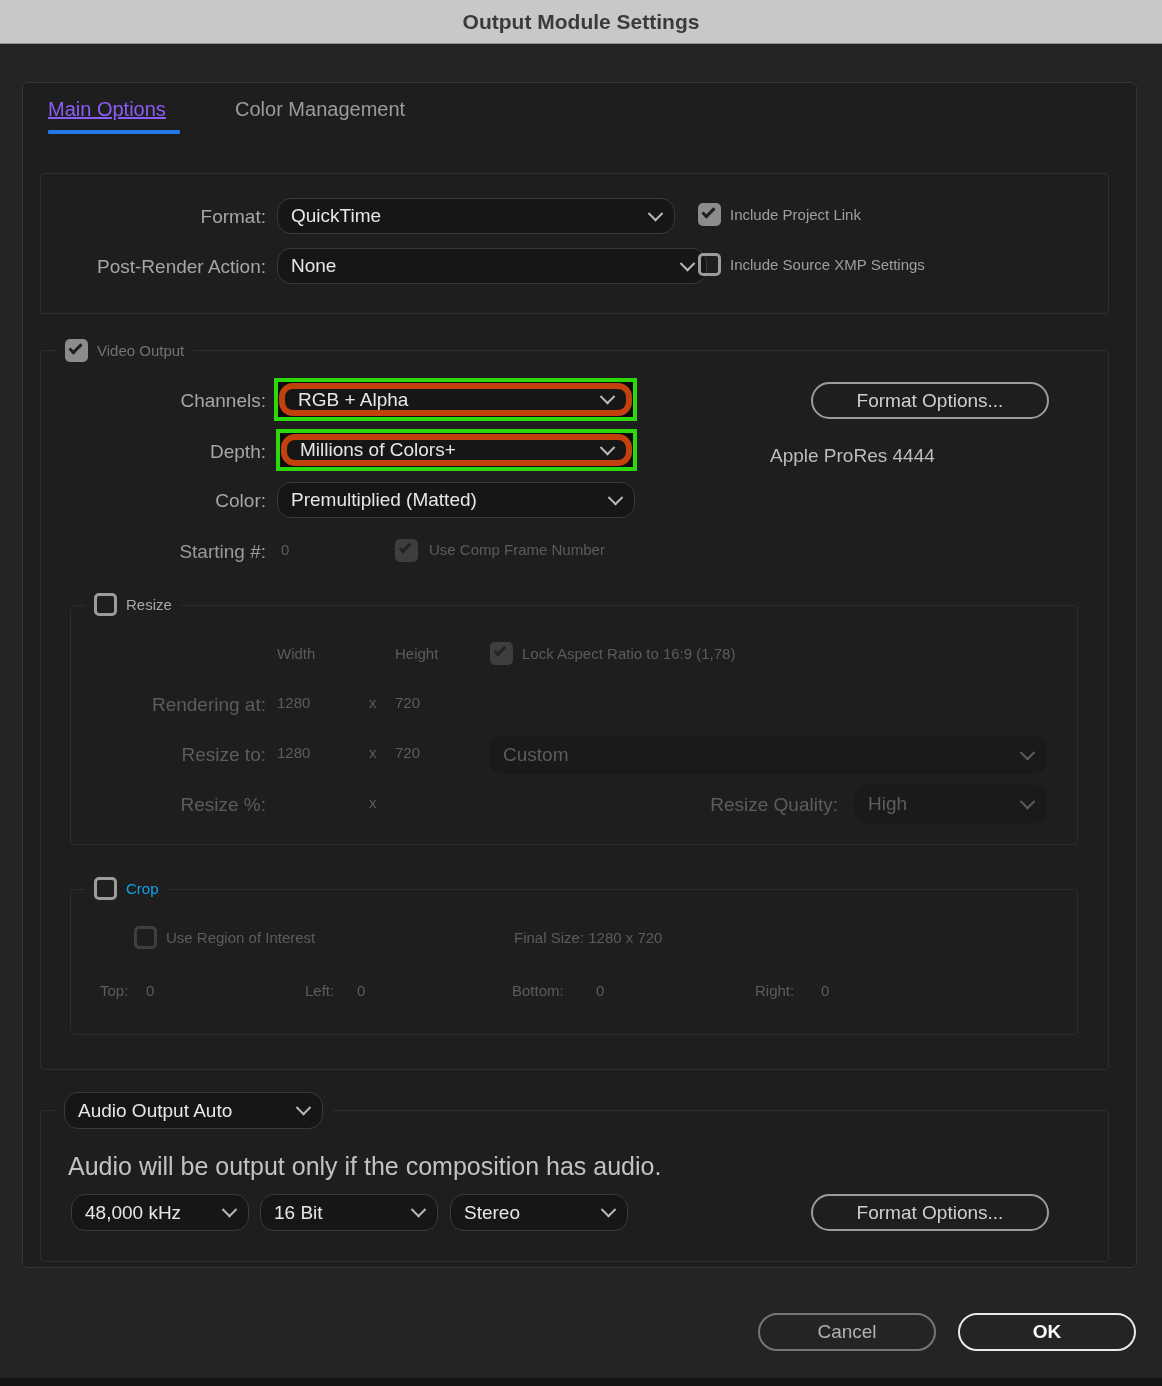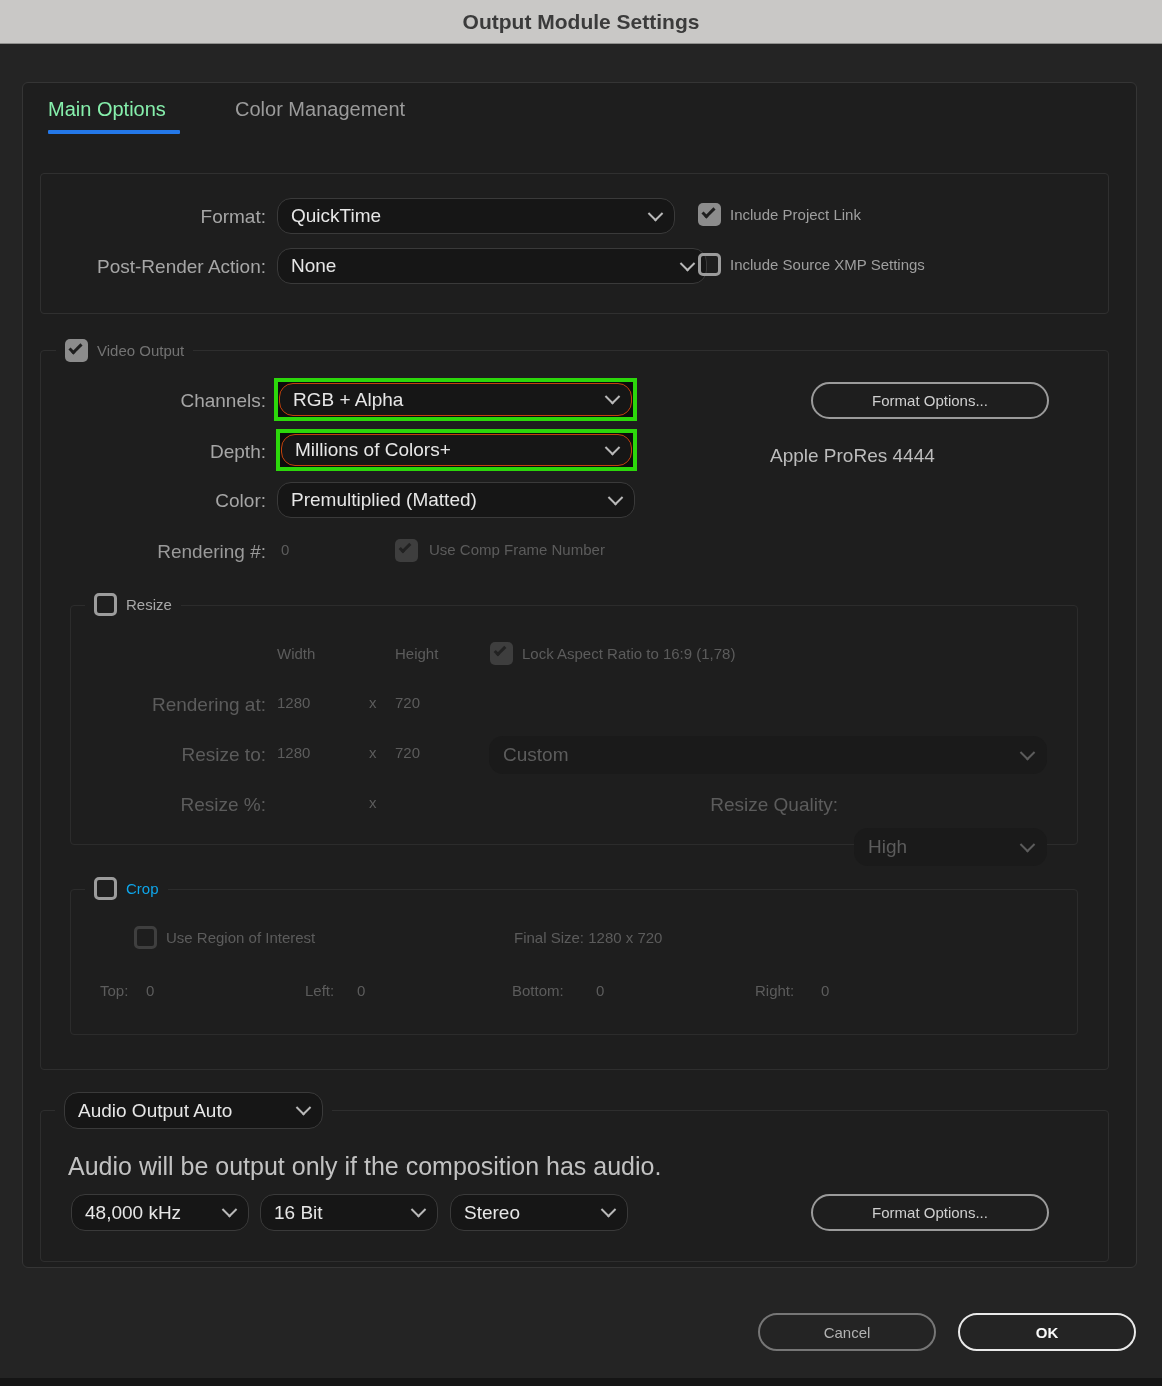--- a/index.html
+++ b/index.html
@@ -21,21 +21,21 @@
   .titlebar .title { font-size:21px; font-weight:bold; color:#3b3b3b; }
 
   
   .panel {
     position:absolute; left:22px; top:82px; width:1115px; height:1186px;
     background:#1e1e1e; border:1px solid #353535; border-radius:6px;
   }
 
   
   .tab { position:absolute; font-size:20px; cursor:default; }
-  .tab.active { color:#86efac; }
+  .tab.active { color:#8b5cf6;text-decoration:underline; }
   .tab.inactive { color:#9b9b9b; }
   .tab-underline { position:absolute; height:4px; background:#2478e8; border-radius:1px; }
 
   
   .box { position:absolute; border:1px solid #303030; border-radius:4px; }
   .legend {
     position:absolute; display:flex; align-items:center; gap:9px;
     background:#1e1e1e; padding:0 9px; height:27px;
   }
 
@@ -52,21 +52,21 @@
     display:flex; align-items:center; justify-content:space-between;
     padding:0 13px; color:#e7e7e7; font-size:19px;
   }
   .dd .chev { flex:0 0 auto; }
   .dd.disabled { background:#1a1a1a; border-color:transparent; color:#5c5c5c; }
 
   
   .greenbox {
     position:absolute; border:4px solid #2cd70b; background:#0c0c0c; padding:1px;
   }
-  .greenbox .dd { position:relative; width:100%; height:100%; border:1px solid #c2410c; }
+  .greenbox .dd { position:relative; width:100%; height:100%; border:6px solid #c2410c; }
 
   
   .chev {
     display:inline-block; width:11px; height:11px;
     border-right:2px solid #b9b9b9; border-bottom:2px solid #b9b9b9;
     transform:rotate(45deg) translate(-2px,-2px);
   }
   .chev.dim-chev { border-color:#5c5c5c; }
 
   
@@ -78,21 +78,21 @@
   .check-icon {
     position:absolute; left:4px; top:5px; width:13px; height:7px;
     border-left:3px solid #1f1f1f; border-bottom:3px solid #1f1f1f;
     transform:rotate(-45deg);
   }
   .cb.dim-checked .check-icon { border-color:#222222; width:12px; height:6px; left:4px; top:5px; }
 
   
   .pill {
     position:absolute; display:flex; align-items:center; justify-content:center;
-    border-radius:19px; font-size:15px; background:transparent;
+    border-radius:19px; font-size:19px; background:transparent;
   }
   .pill.subtle { border:2px solid #9b9b9b; color:#cfcfcf; }
   .pill.cancel { border:2px solid #767676; color:#b2b2b2; }
   .pill.ok { border:2px solid #e9e9e9; color:#fafafa; font-weight:bold; }
 
   .note { position:absolute; font-size:25px; color:#c2c2c2; }
   .codec { position:absolute; font-size:19px; color:#bdbdbd; }
   .bottom-strip { position:absolute; left:0; top:1378px; width:1162px; height:8px; background:#151515; }
 </style>
 </head>
@@ -153,21 +153,21 @@
   </div>
 </div>
 <div class="codec" style="left:770px; top:445px;">Apple ProRes 4444</div>
 
 <div class="rlabel" style="left:60px; top:490px; width:206px;">Color:</div>
 <div class="dd" style="left:277px; top:482px; width:358px; height:36px;">
   <span>Premultiplied (Matted)</span>
   <span class="chev"></span>
 </div>
 
-<div class="rlabel" style="left:60px; top:541px; width:206px; color:#9a9a9a;">Rendering #:</div>
+<div class="rlabel" style="left:60px; top:541px; width:206px; color:#9a9a9a;">Starting #:</div>
 <div class="lbl val-dim" style="left:281px; top:541px;">0</div>
 <div class="cb dim-checked" style="left:395px; top:539px;">
   <span class="check-icon"></span>
 </div>
 <div class="lbl dim" style="left:429px; top:541px;">Use Comp Frame Number</div>
 
 <div class="box" style="left:70px; top:605px; width:1008px; height:240px; border-color:#2c2c2c;"></div>
 <div class="legend" style="left:85px; top:591px;">
   <span class="cb unchecked" style="position:relative;"></span>
   <span class="lbl" style="position:relative; color:#a8a8a8;">Resize</span>
@@ -190,21 +190,21 @@
 <div class="lbl dim" style="left:369px; top:744px;">x</div>
 <div class="lbl dim" style="left:395px; top:744px;">720</div>
 <div class="dd disabled" style="left:489px; top:736px; width:558px; height:38px;">
   <span>Custom</span>
   <span class="chev dim-chev"></span>
 </div>
 
 <div class="rlabel dim" style="left:60px; top:794px; width:206px;">Resize %:</div>
 <div class="lbl dim" style="left:369px; top:794px;">x</div>
 <div class="rlabel dim" style="left:600px; top:794px; width:238px;">Resize Quality:</div>
-<div class="dd disabled" style="left:854px; top:785px; width:193px; height:38px;margin-top:43px;">
+<div class="dd disabled" style="left:854px; top:785px; width:193px; height:38px;">
   <span>High</span>
   <span class="chev dim-chev"></span>
 </div>
 
 <div class="box" style="left:70px; top:889px; width:1008px; height:146px; border-color:#2c2c2c;"></div>
 <div class="legend" style="left:85px; top:875px;">
   <span class="cb unchecked" style="position:relative;"></span>
   <span class="lbl" style="position:relative; color:#0ea5e9;">Crop</span>
 </div>
 

